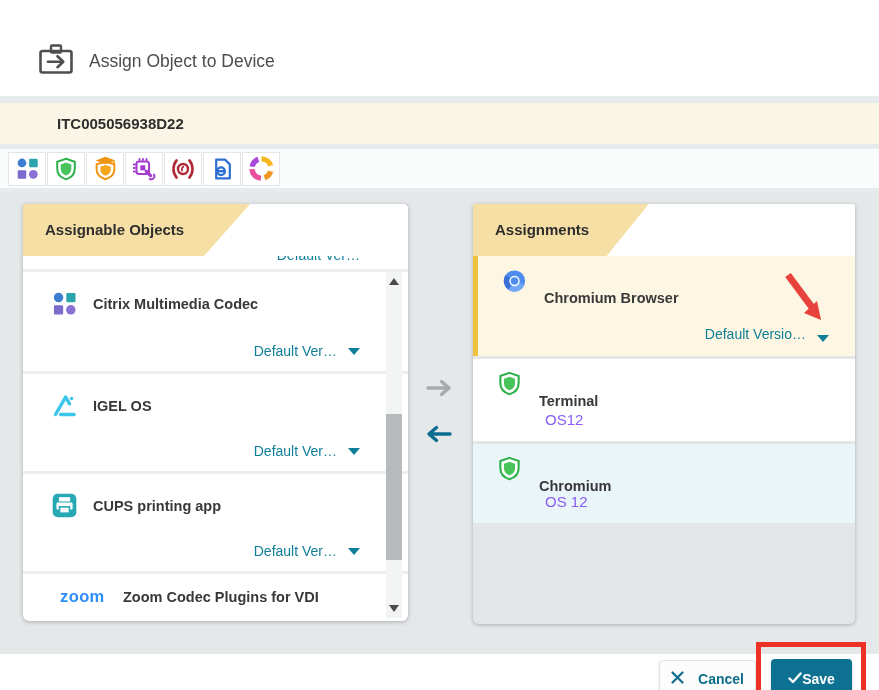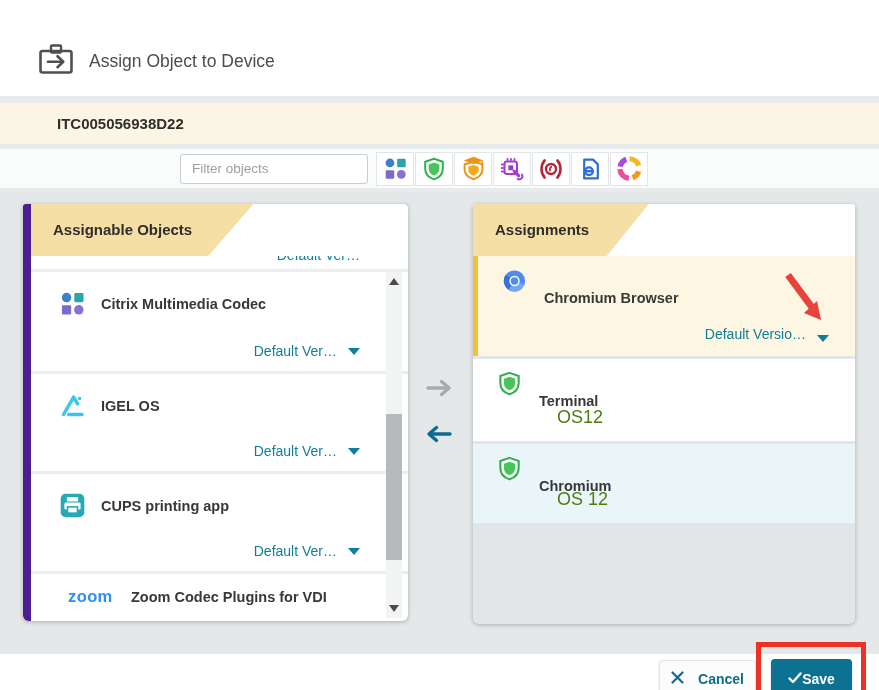--- a/index.html
+++ b/index.html
@@ -24,21 +24,21 @@
   .filter-input::placeholder { color:#9aa0a3; }
   .icon-btns { display:flex; margin-left:8px; gap:1px; }
   .icon-btn { width:38px; height:34px; background:#fff; border:1px solid #e3e5e6;
               display:flex; align-items:center; justify-content:center; cursor:pointer; }
   .div3 { height:4px; background:#e7ebed; }
 
   
   .main { position:relative; height:462px; background:#e4e8e9; }
   .panel { position:absolute; top:12px; box-shadow:0 1px 4px rgba(0,0,0,.25);
            border-radius:3px 3px 6px 6px; overflow:hidden; }
-  .panel-left { left:23px; width:385px; height:417px; background:#4c1d95;padding-left:8px; }
+  .panel-left { left:23px; width:385px; height:417px; background:#4c1d95; }
   .panel-right { left:473px; width:382px; height:420px; background:#e2e6e8; }
   .phead { position:relative; height:52px; background:#fff; }
   .ptab { position:absolute; inset:0; background:#f6dfa4;
           clip-path:polygon(0 0, 59% 0, 47% 100%, 0 100%); }
   .ptitle { position:absolute; left:22px; line-height:52px; font-weight:bold;
             font-size:15px; color:#2e2e2e; }
 
   .plist { position:relative; height:365px; background:#eceeee; overflow:hidden; }
   .litem { position:relative; background:#fff; margin-bottom:3px; }
   .partial-row { height:13px; background:#fff; margin-bottom:3px; overflow:hidden; position:relative; }
@@ -67,21 +67,21 @@
   
   .ritem { position:relative; background:#fff; margin-bottom:3px; }
   .ritem-sel { height:100px; background:#fdf6e2; border-left:5px solid #f2c23e; }
   .ritem-sel .obj-icon { left:22px; top:12px; }
   .ritem-sel .obj-name { left:66px; top:22px; }
   .ritem-sel .ver { right:26px; bottom:14px;align-items:flex-end; }
   .ritem-plain { height:82px; }
   .ritem-alt { height:79px; background:#eaf5f9; }
   .ritem .obj-icon { left:24px; top:12px; width:25px; height:25px; }
   .ritem .obj-name { left:66px; top:34px; }
-  .sub { position:absolute; left:84px; bottom:13px; font-size:18px; color:#4d7c0f; }
+  .sub { position:absolute; left:72px; bottom:13px; font-size:15px; color:#8b5cf6; }
 
   
   .xfer { position:absolute; left:425px; cursor:pointer; }
   .xfer-right { top:186px; }
   .xfer-left { top:232px; }
 
   
   .ftr { position:relative; height:62px; background:#fff; }
   .btn { position:absolute; display:flex; align-items:center; justify-content:center;
          border-radius:4px; font-weight:bold; font-size:14px; cursor:pointer;
@@ -114,21 +114,20 @@
     <span class="hdr-title">Assign Object to Device</span>
   </div>
   <div class="div1"></div>
 
   <div class="device-bar">
     <span>ITC005056938D22</span>
   </div>
   <div class="div2"></div>
 
   <div class="filter-bar">
-    <input class="filter-input" type="text" placeholder="Filter objects" style="">
     <div class="icon-btns">
       <span class="icon-btn">
         <svg width="25" height="25" viewBox="0 0 24 24">
           <circle cx="6.7" cy="6.7" r="4.2" fill="#3c7fd0"></circle>
           <rect x="13.6" y="2.6" width="8.2" height="8.2" rx="1" fill="#2ba4ad"></rect>
           <rect x="2.6" y="13.6" width="8.2" height="8.2" rx="1" fill="#7b6bcd"></rect>
           <circle cx="17.6" cy="17.6" r="4.2" fill="#8a70d4"></circle>
         </svg>
       </span>
       <span class="icon-btn">

